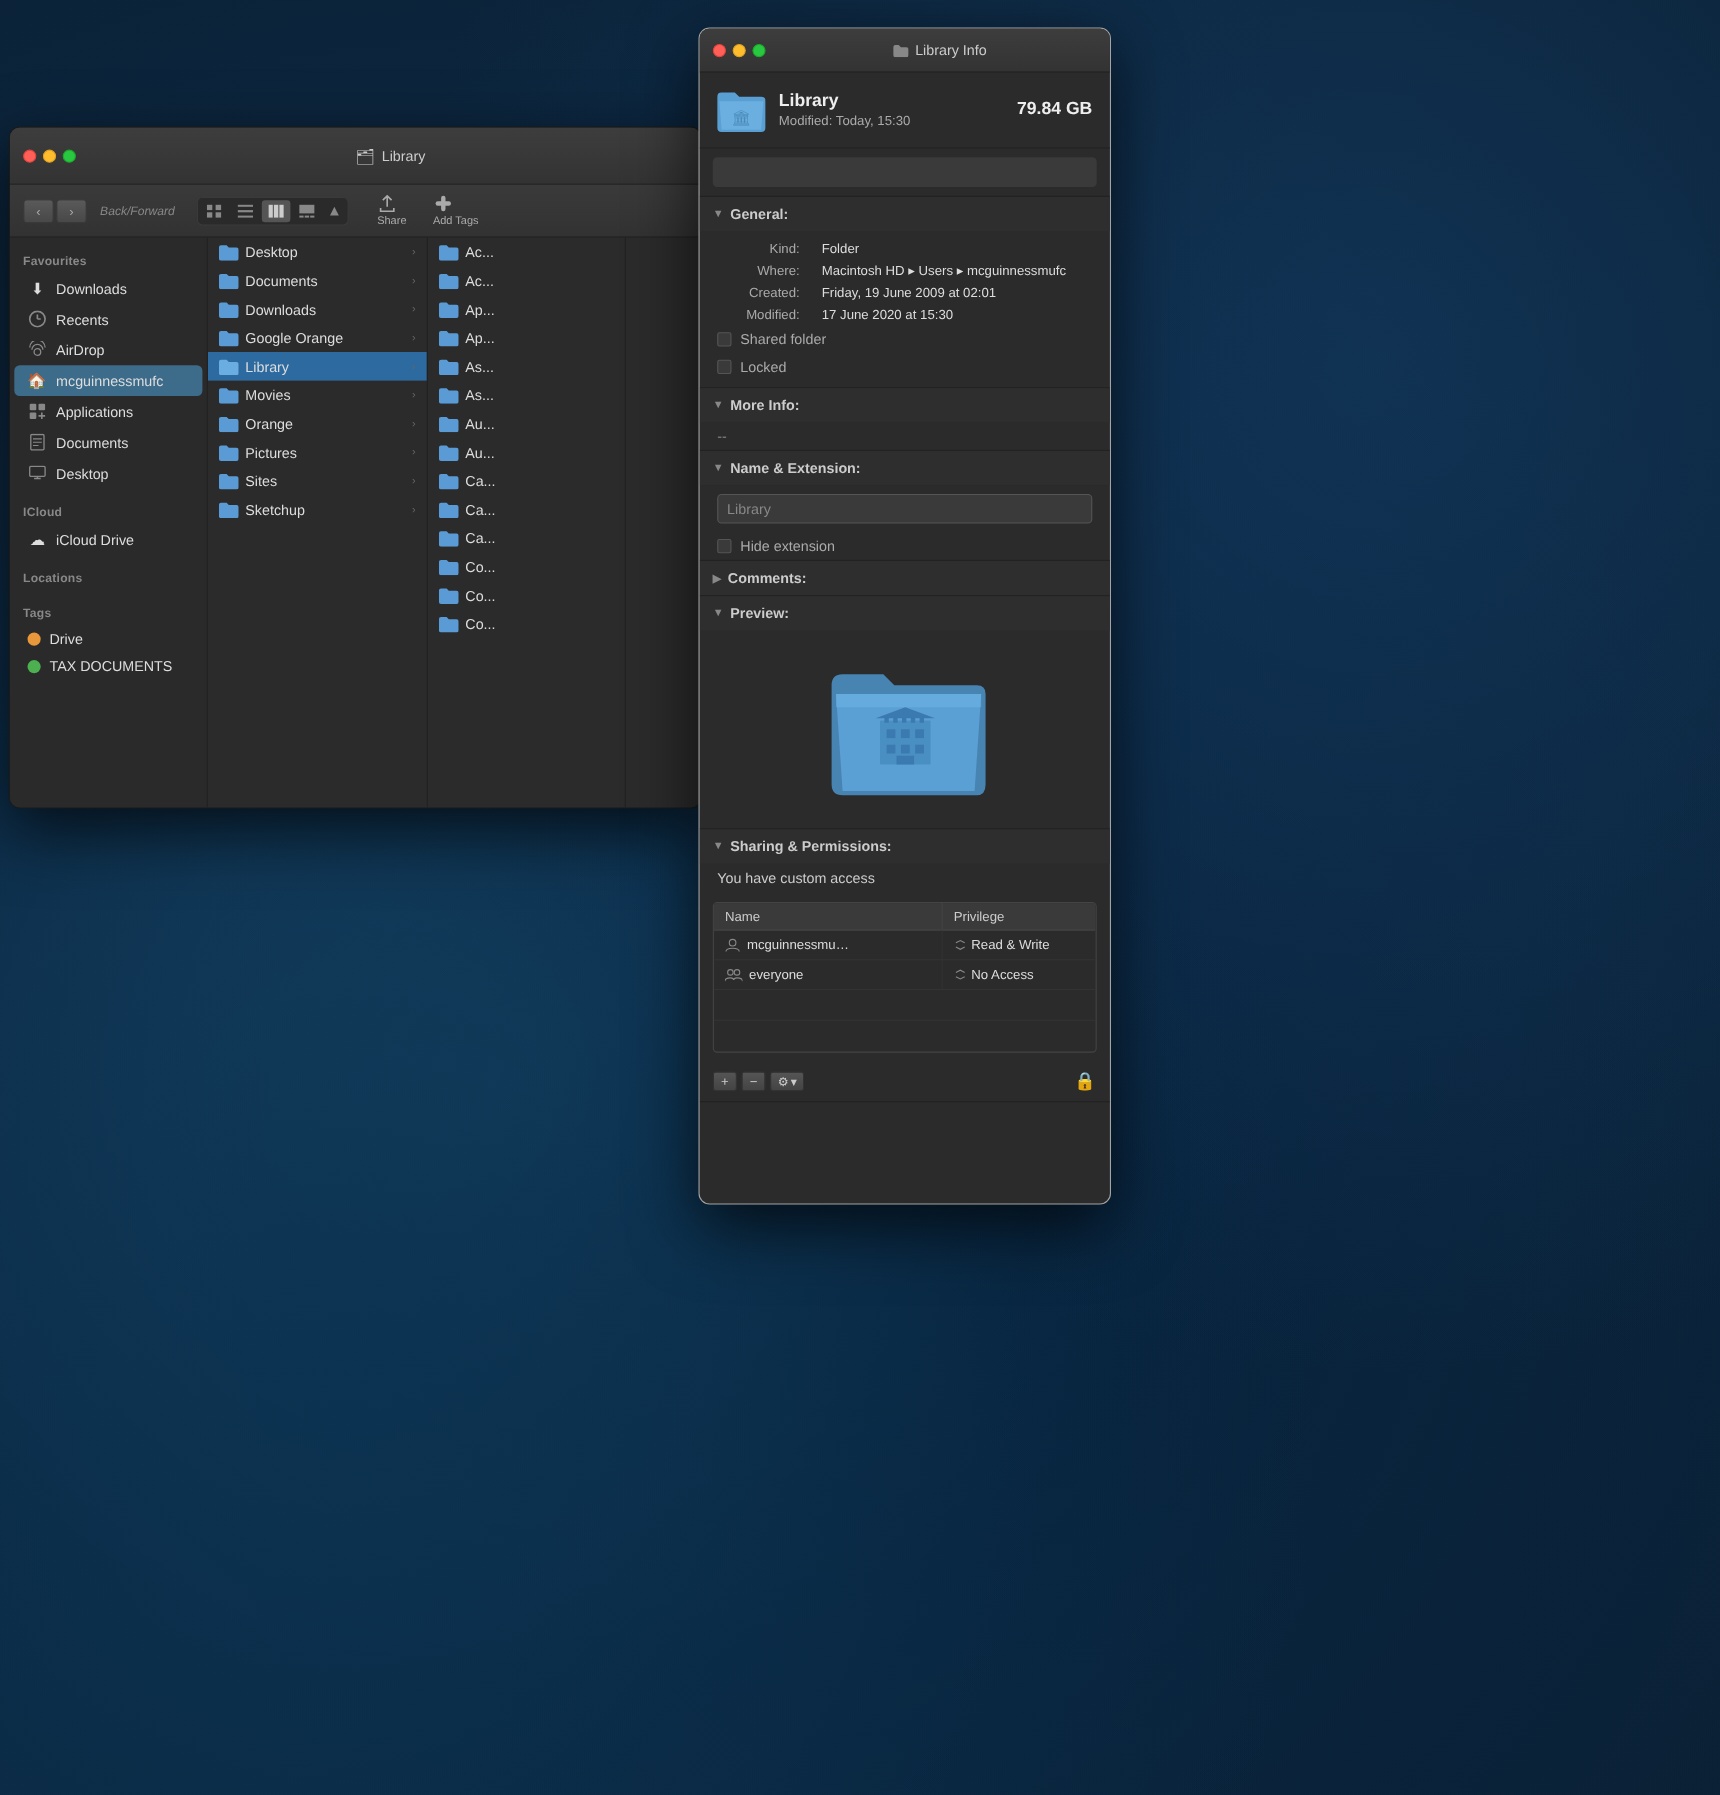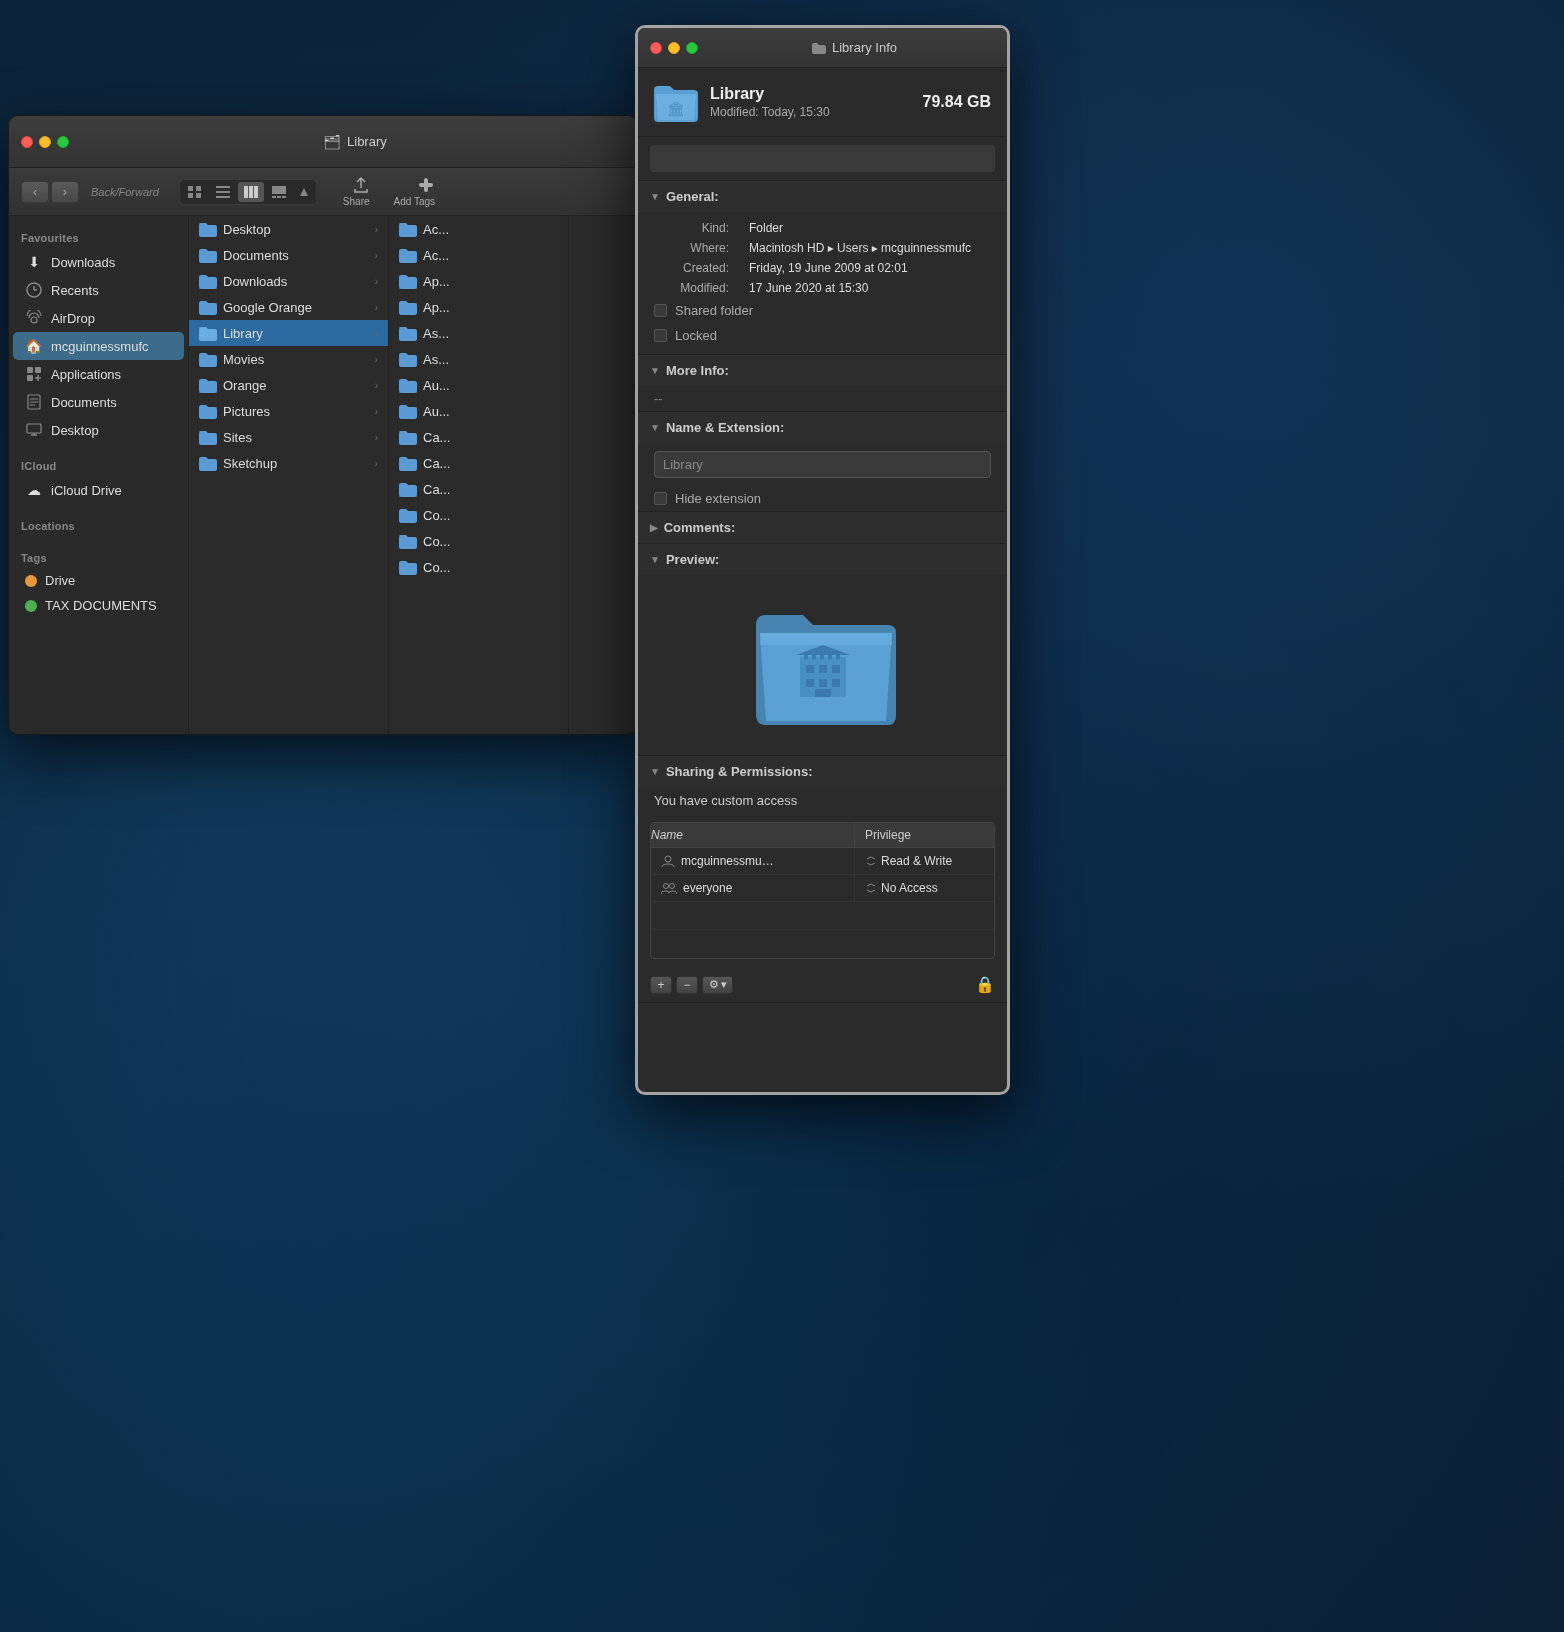--- a/index.html
+++ b/index.html
@@ -105,21 +105,21 @@
       align-items: center;
       justify-content: center;
       cursor: pointer;
       color: #aaa;
       font-size: 12px;
     }
 
     .toolbar-btn {
       display: flex;
       flex-direction: column;
-      align-items: flex-end;
+      align-items: flex-start;
       gap: 2px;
       cursor: pointer;
       padding: 2px 6px;
       color: #bbb;
       font-size: 10px;
     }
 
     .view-icons {
       display: flex;
       gap: 2px;
@@ -240,21 +240,21 @@
       top: 25px;
       left: 635px;
       width: 375px;
       height: 1070px;
       background: #2b2b2b;
       border-radius: 10px;
       box-shadow: 0 20px 60px rgba(0,0,0,0.7);
       display: flex;
       flex-direction: column;
       overflow: hidden;
-      border: 3px solid #a3a3a3;
+      border: 1px solid #a3a3a3;
     }
 
     .info-titlebar {
       background: linear-gradient(180deg, #3d3d3d 0%, #333333 100%);
       height: 40px;
       display: flex;
       align-items: center;
       padding: 0 12px;
       gap: 8px;
       border-bottom: 1px solid #222;
@@ -417,25 +417,24 @@
     }
 
     .perms-header {
       display: flex;
       background: #3a3a3a;
       border-bottom: 1px solid #444;
     }
 
     .perms-col-name {
       flex: 1;
-      padding: 5px 0;
+      padding: 5px 10px;
       color: #ccc;
       font-size: 12px;
       font-weight: 500;
-      font-style: italic;
     }
 
     .perms-col-priv {
       width: 140px;
       padding: 5px 10px;
       color: #ccc;
       font-size: 12px;
       font-weight: 500;
       border-left: 1px solid #444;
     }

